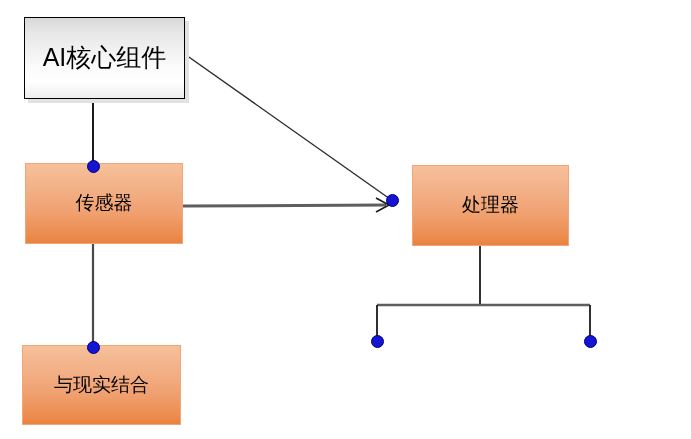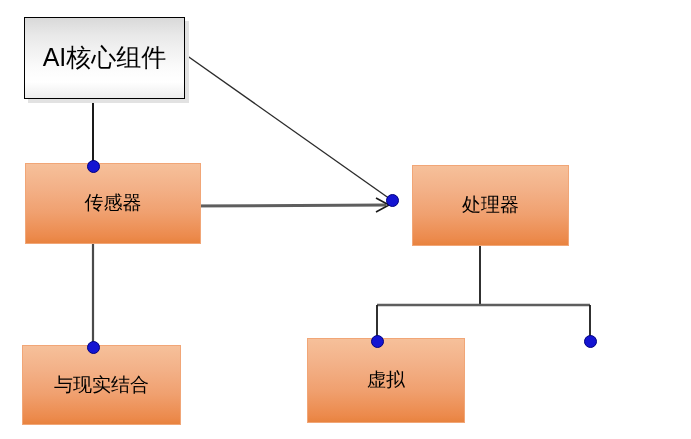--- a/index.html
+++ b/index.html
@@ -74,35 +74,32 @@
     <line x1="480" y1="246" x2="480" y2="305" stroke="#1a1a1a" stroke-width="1.8"></line>
     <line x1="377" y1="305" x2="590" y2="305" stroke="#5e5e5e" stroke-width="2.4"></line>
     <line x1="377" y1="305" x2="377" y2="343" stroke="#1a1a1a" stroke-width="1.8"></line>
     <line x1="590" y1="305" x2="590" y2="343" stroke="#1a1a1a" stroke-width="1.8"></line>
   </svg>
 
   <div class="node node-root" style="left:24px; top:17px; width:161px; height:82px;">
     <span>AI核心组件</span>
   </div>
 
-  <div class="node node-orange" style="left:25px; top:163px; width:176px; height:81px;">
+  <div class="node node-orange" style="left:25px; top:163px; width:158px; height:81px;">
     <span>传感器</span>
   </div>
 
   <div class="node node-orange" style="left:412px; top:165px; width:157px; height:81px;">
     <span>处理器</span>
   </div>
 
   <div class="node node-orange" style="left:22px; top:345px; width:159px; height:80px;">
     <span>与现实结合</span>
   </div>
 
-  <div class="node node-orange" style="left:307px; top:338px; width:158px; height:85px;">
-    <span>虚拟</span>
-  </div>
 
 
   <div class="dot" style="left:87px; top:160px;"></div>
   <div class="dot" style="left:386px; top:194px;"></div>
   <div class="dot" style="left:87px; top:341px;"></div>
   <div class="dot" style="left:371px; top:335px;"></div>
   <div class="dot" style="left:584px; top:335px;"></div>
 
 </div>
 

